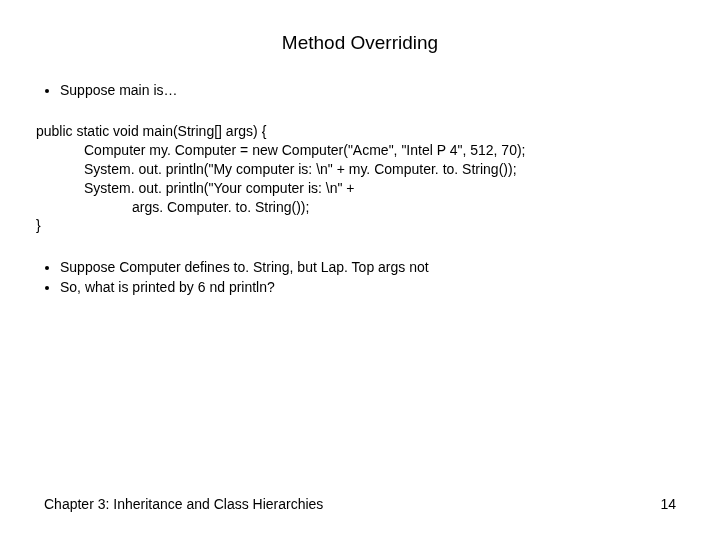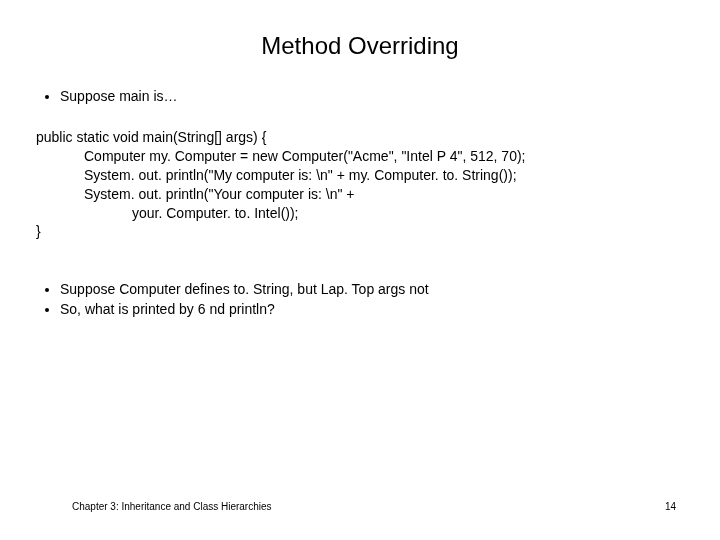--- a/index.html
+++ b/index.html
@@ -14,70 +14,70 @@
   }
   .slide {
     position: relative;
     width: 720px;
     height: 540px;
     box-sizing: border-box;
     padding: 24px 36px 0 36px;
   }
   .title {
     text-align: center;
-    font-size: 24px;
+    font-size: 19px;
     margin: 8px 0 28px 0;
     font-weight: 400;
   }
   .bullets {
     font-size: 14px;
     margin: 0 0 24px 0;
     padding-left: 24px;
   }
   .bullets li {
     margin: 4px 0;
     list-style: disc;
   }
   .code-block {
     font-size: 14px;
     line-height: 1.35;
-    margin: 0 0 40px 0;
+    margin: 0 0 24px 0;
     font-family: Arial, Helvetica, sans-serif;
   }
   .code-line { white-space: pre; }
   .indent1 { padding-left: 48px; }
   .indent2 { padding-left: 96px; }
   .footer {
     position: absolute;
     bottom: 28px;
     left: 0;
     right: 0;
-    padding: 0 44px 0 72px;
+    padding: 0 44px 0 44px;
     display: flex;
     justify-content: space-between;
-    font-size: 10px;
+    font-size: 14px;
   }
 </style>
 </head>
 <body>
 
 <div class="slide">
 
   <h1 class="title">Method Overriding</h1>
 
   <ul class="bullets">
     <li>Suppose main is…</li>
   </ul>
 
   <div class="code-block">
     <div class="code-line">public static void main(String[] args) {</div>
     <div class="code-line indent1">Computer my. Computer = new Computer("Acme", "Intel P 4", 512, 70);</div>
     <div class="code-line indent1">System. out. println("My computer is: \n" + my. Computer. to. String());</div>
     <div class="code-line indent1">System. out. println("Your computer is: \n" +</div>
-    <div class="code-line indent2">your. Computer. to. Intel());</div>
+    <div class="code-line indent2">args. Computer. to. String());</div>
     <div class="code-line">}</div>
   </div>
 
   <ul class="bullets">
     <li>Suppose Computer defines to. String, but Lap. Top args not</li>
     <li>So, what is printed by 6 nd println?</li>
   </ul>
 
   <div class="footer">
     <span>Chapter 3: Inheritance and Class Hierarchies</span>

